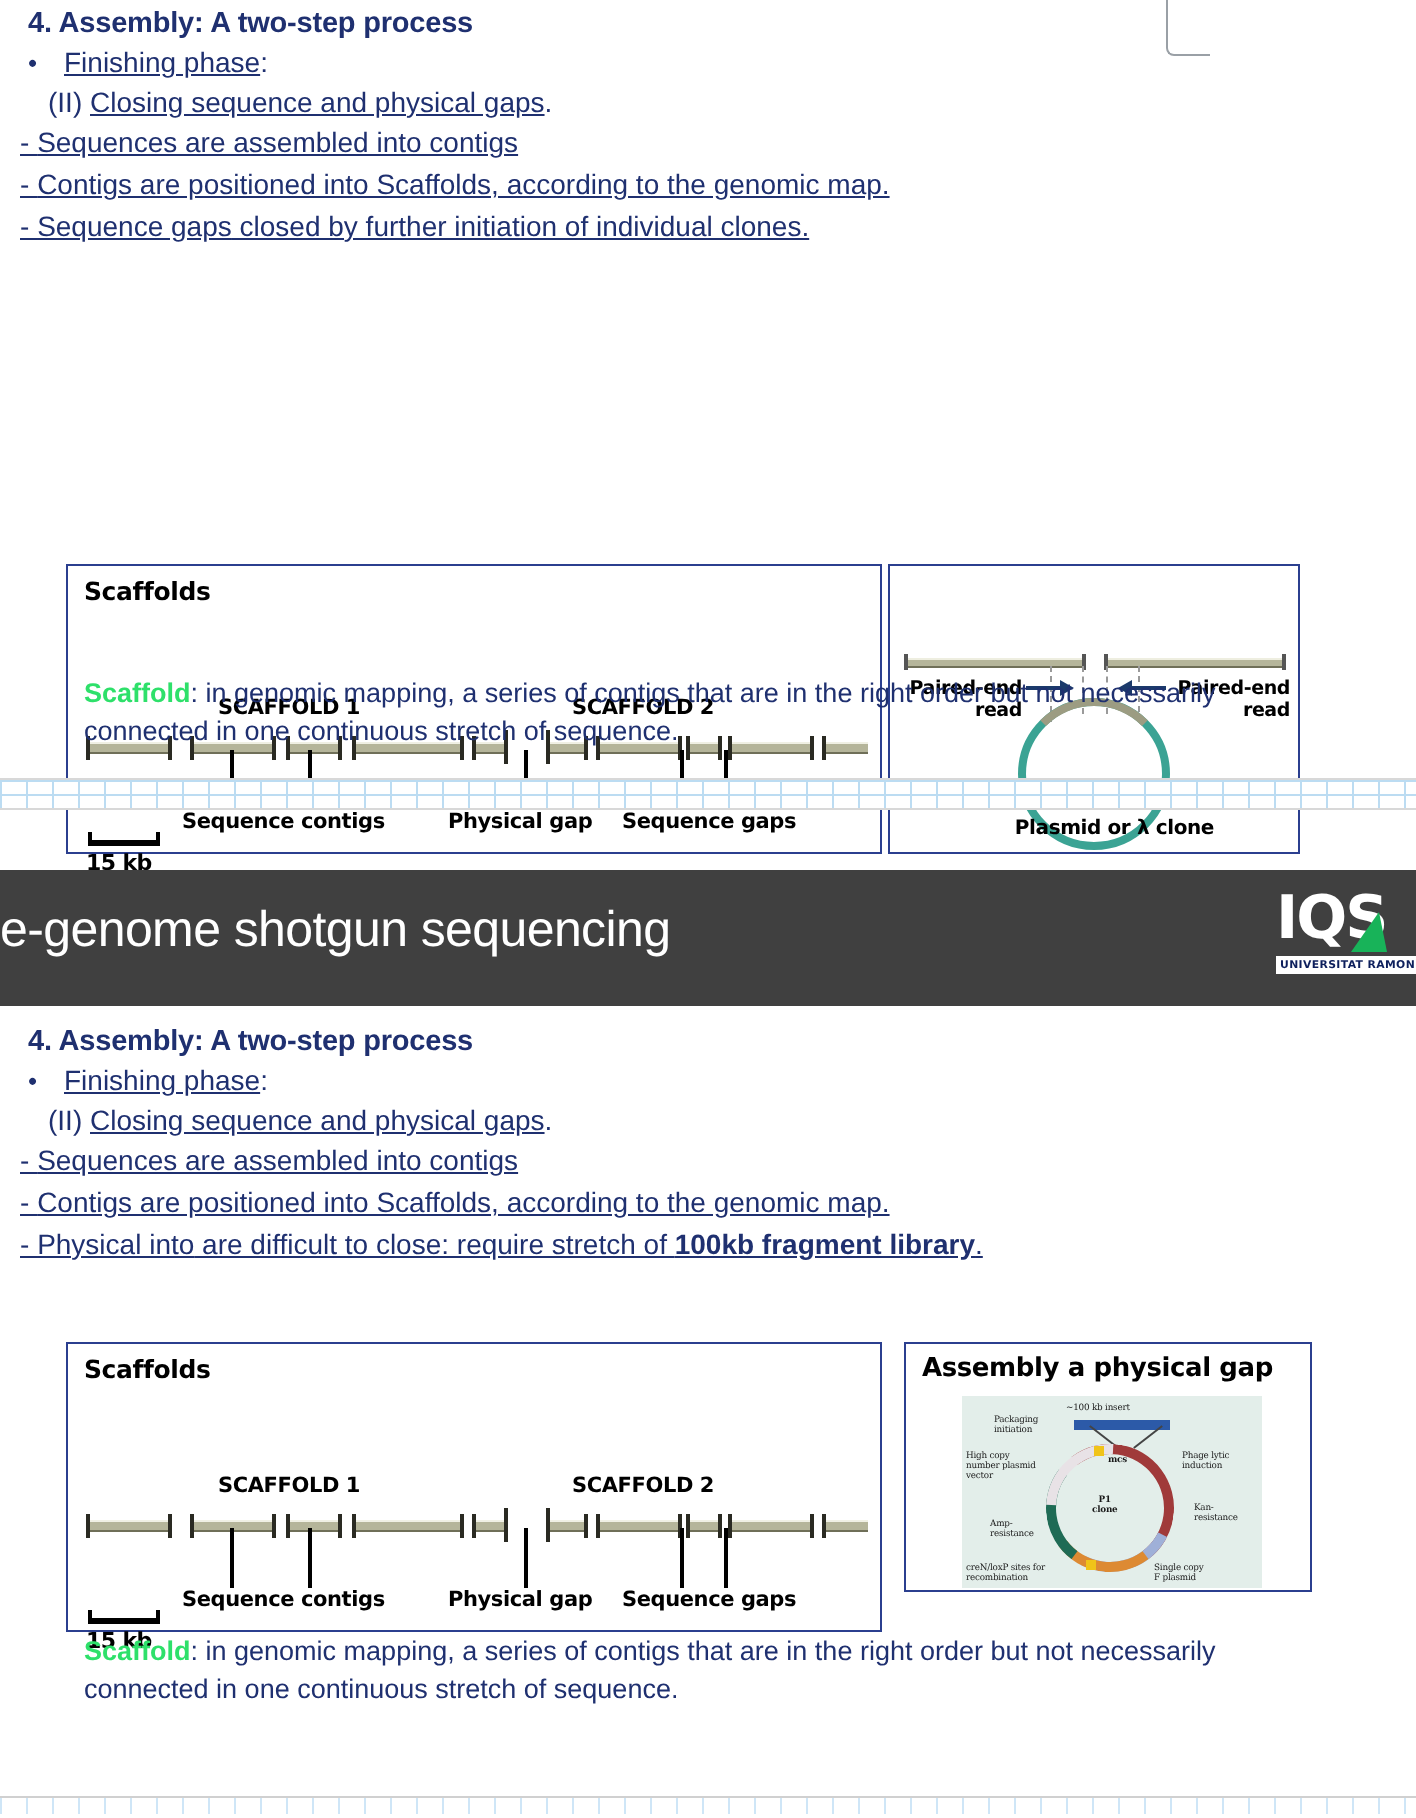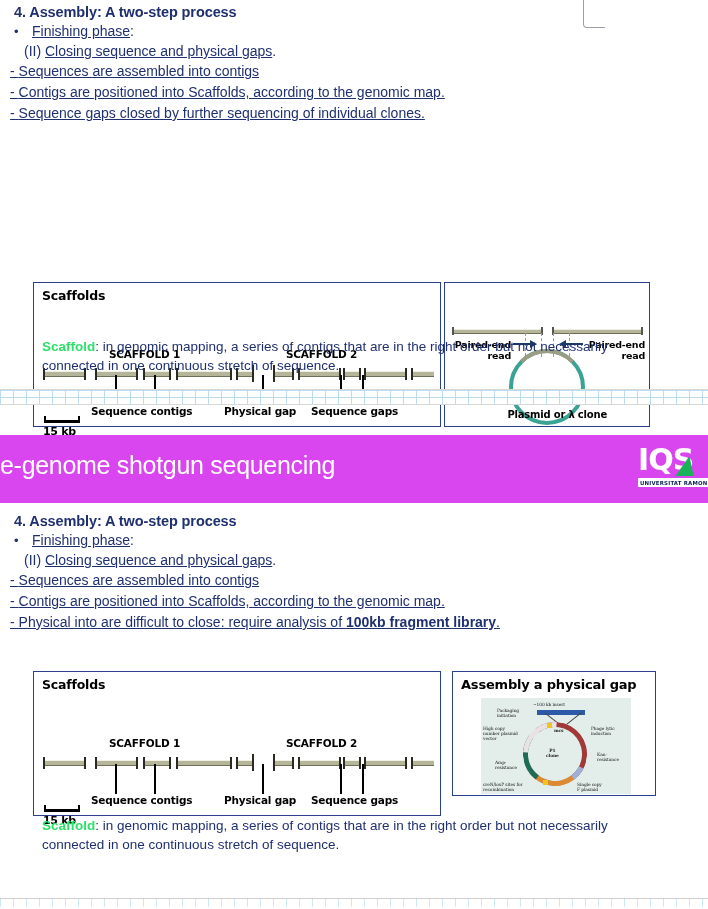--- a/index.html
+++ b/index.html
@@ -116,21 +116,21 @@
   
   .caption{
     font-size:13.5px; line-height:19px; color:#1f3070;
     margin-left:42px;
   }
   .caption b{ color:#2ee06a; font-weight:bold; }
 
   
   .header-band{
     position:absolute; left:0; width:708px; height:68px;
-    background:#d946ef;
+    background:#404040;
     text-decoration:underline;
   }
   .header-title{
     position:absolute; left:0; top:16px;
     font-size:25px; color:#fff; white-space:nowrap;
     letter-spacing:-0.3px;
   }
   .logo{
     position:absolute; right:-16px; top:9px; width:86px; text-align:left;
   }
@@ -191,21 +191,21 @@
       <span>(II) </span><span class="u">Closing sequence and physical gaps</span><span>.</span>
     </div>
 
     <div class="lvl3">
       <span>- </span><span>Sequences are assembled into contigs</span>
     </div>
     <div class="lvl3">
       <span>- </span><span>Contigs are positioned into Scaffolds, according to the genomic map.</span>
     </div>
     <div class="lvl3">
-      <span>- </span><span class="u">Sequence gaps</span><span> closed by further sequencing of individual clones.</span>
+      <span>- </span><span class="u">Sequence gaps</span><span> closed by further initiation of individual clones.</span>
     </div>
   </div>
 
   <div class="figs">
 
     <div class="figbox" style="left:33px; top:150px; width:408px; height:145px;">
       <div class="figtitle">Scaffolds</div>
       <div class="scaf-wrap">
         <div class="scaf-label" style="left:75px; top:45px;">SCAFFOLD 1</div>
         <div class="scaf-label" style="left:252px; top:45px;">SCAFFOLD 2</div>
@@ -333,21 +333,21 @@
       <span>(II) </span><span class="u">Closing sequence and physical gaps</span><span>.</span>
     </div>
 
     <div class="lvl3">
       <span>- </span><span>Sequences are assembled into contigs</span>
     </div>
     <div class="lvl3">
       <span>- </span><span>Contigs are positioned into Scaffolds, according to the genomic map.</span>
     </div>
     <div class="lvl3">
-      <span>- </span><span class="u">Physical into</span><span> are difficult to close: require analysis of </span><b>100kb fragment library</b><span>.</span>
+      <span>- </span><span class="u">Physical into</span><span> are difficult to close: require stretch of </span><b>100kb fragment library</b><span>.</span>
     </div>
   </div>
 
   <div class="figs">
 
     <div class="figbox" style="left:33px; top:228px; width:408px; height:145px;">
       <div class="figtitle">Scaffolds</div>
       <div class="scaf-wrap">
         <div class="scaf-label" style="left:75px; top:45px;">SCAFFOLD 1</div>
         <div class="scaf-label" style="left:252px; top:45px;">SCAFFOLD 2</div>

